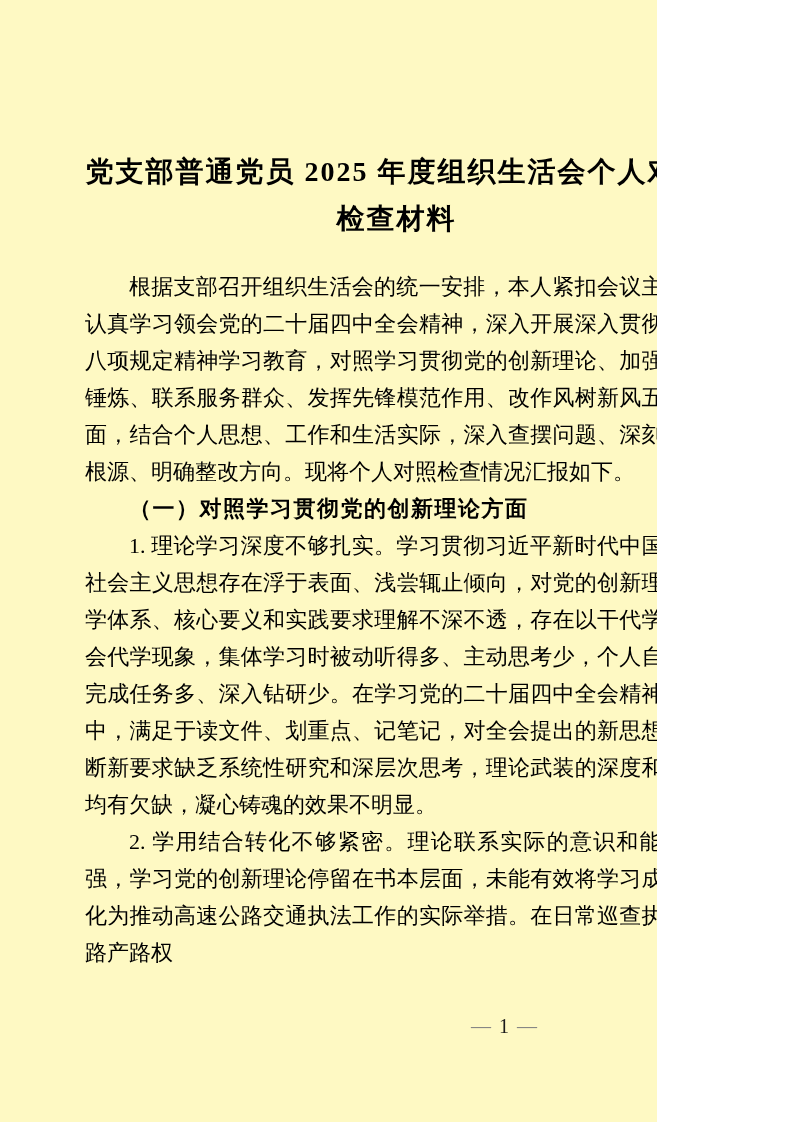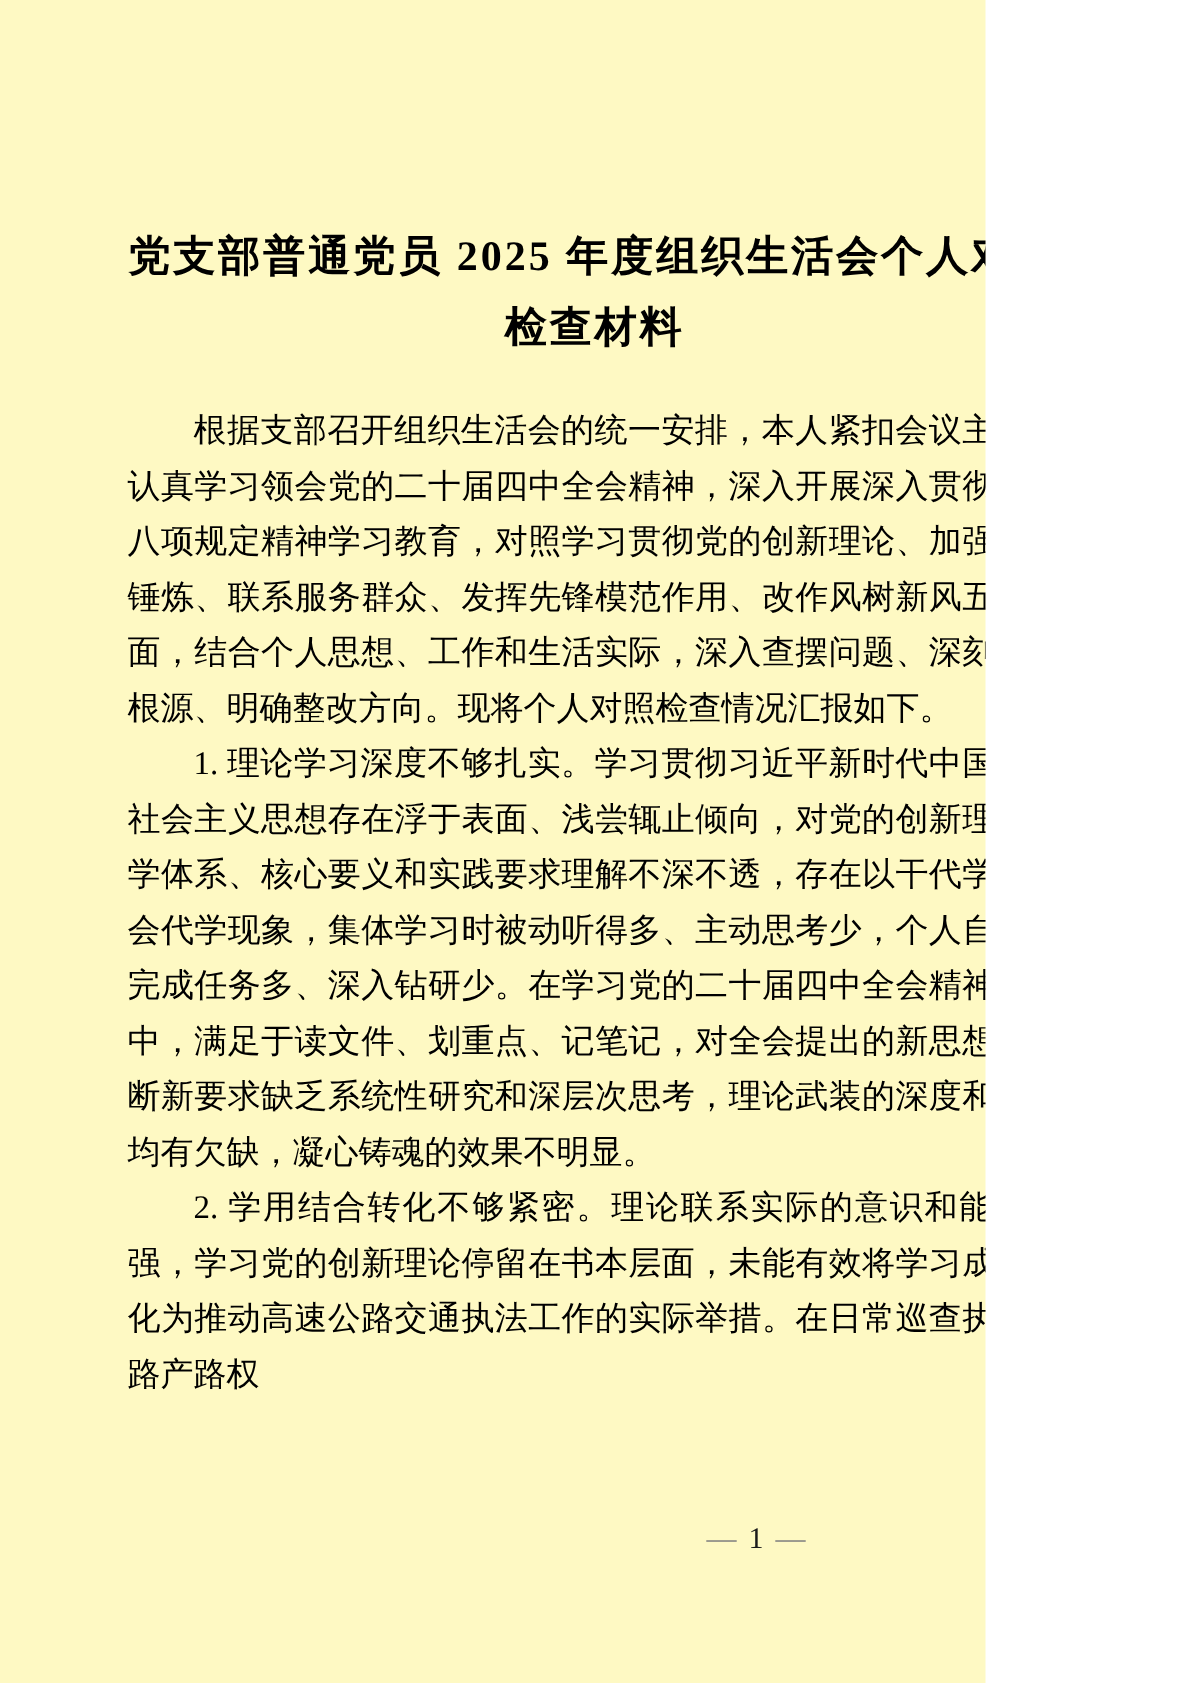--- a/index.html
+++ b/index.html
@@ -78,20 +78,21 @@
 </head>
 <body>
 
 <div class="page">
   <div class="content">
     <h1 class="doc-title">党支部普通党员 2025 年度组织生活会个人对照检查材料</h1>
 
     <p class="body-para">根据支部召开组织生活会的统一安排，本人紧扣会议主题，认真学习领会党的二十届四中全会精神，深入开展深入贯彻中央八项规定精神学习教育，对照学习贯彻党的创新理论、加强党性锤炼、联系服务群众、发挥先锋模范作用、改作风树新风五个方面，结合个人思想、工作和生活实际，深入查摆问题、深刻剖析根源、明确整改方向。现将个人对照检查情况汇报如下。</p>
 
 
+    <h3 class="heading2">（一）对照学习贯彻党的创新理论方面</h3>
 
     <p class="body-para">1. 理论学习深度不够扎实。学习贯彻习近平新时代中国特色社会主义思想存在浮于表面、浅尝辄止倾向，对党的创新理论科学体系、核心要义和实践要求理解不深不透，存在以干代学、以会代学现象，集体学习时被动听得多、主动思考少，个人自学时完成任务多、深入钻研少。在学习党的二十届四中全会精神过程中，满足于读文件、划重点、记笔记，对全会提出的新思想新论断新要求缺乏系统性研究和深层次思考，理论武装的深度和广度均有欠缺，凝心铸魂的效果不明显。</p>
 
     <p class="body-para">2. 学用结合转化不够紧密。理论联系实际的意识和能力不强，学习党的创新理论停留在书本层面，未能有效将学习成果转化为推动高速公路交通执法工作的实际举措。在日常巡查执法、路产路权</p>
   </div>
 
   <div class="footer">
     <span class="dash">—</span><span class="page-num">1</span><span class="dash">—</span>
   </div>
 </div>

